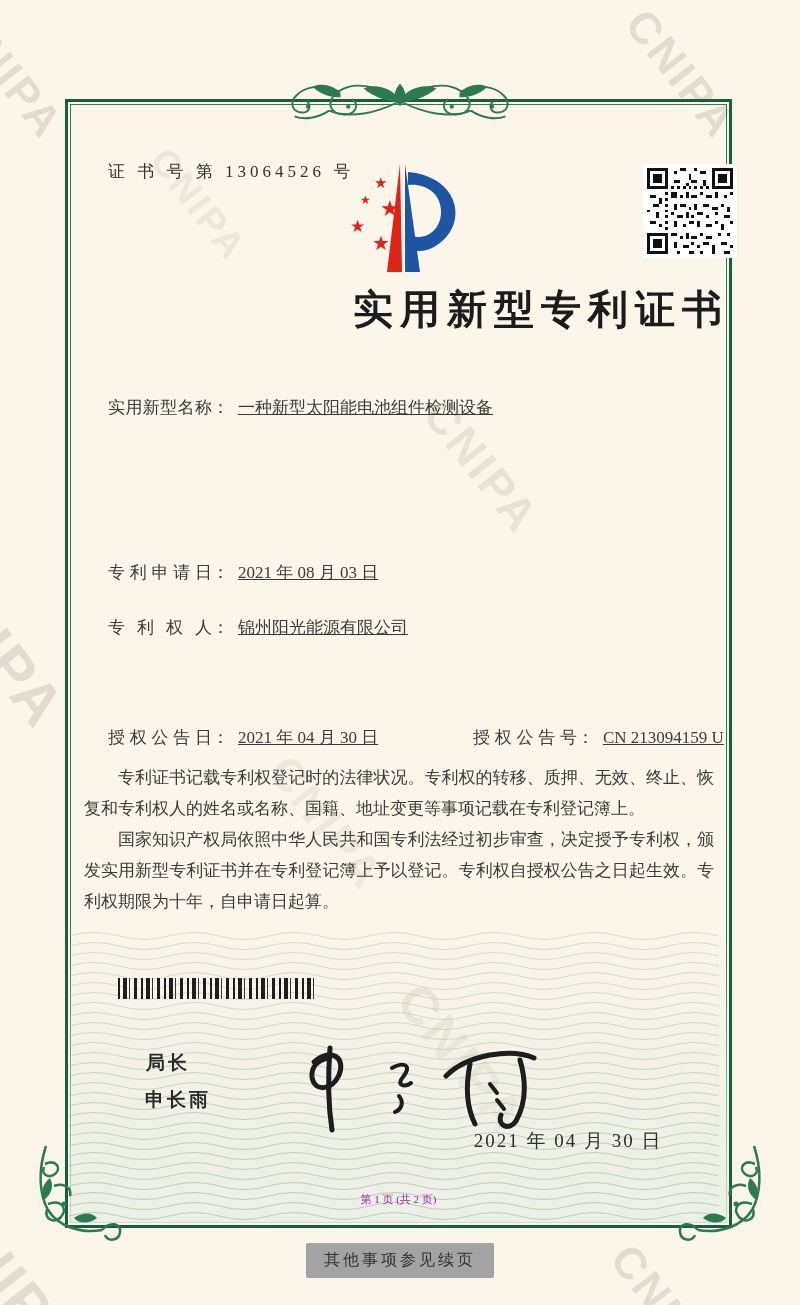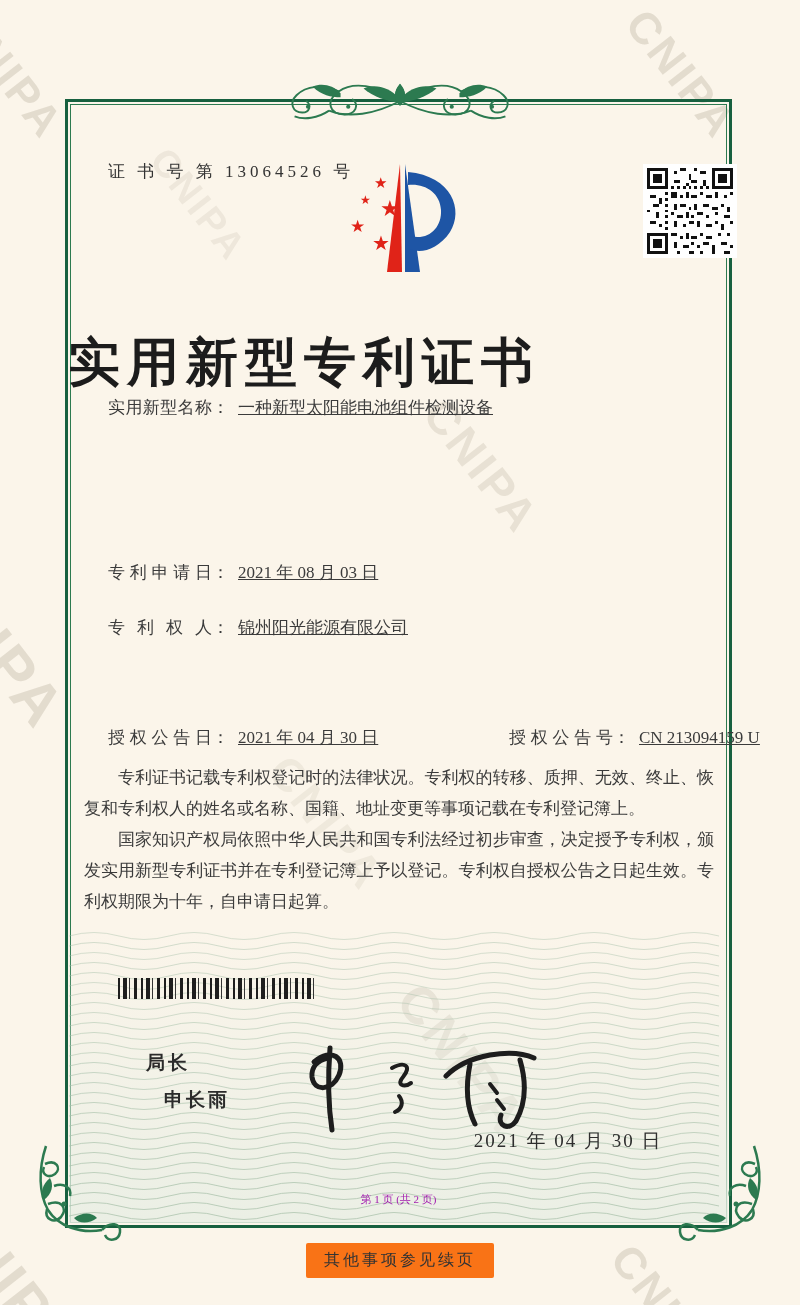--- a/index.html
+++ b/index.html
@@ -21,55 +21,54 @@
   }
   .frame-inner{
     position:absolute; left:2px; top:2px; right:2px; bottom:2px;
     border:1px solid #2c7a50; pointer-events:none;
   }
   .certno{ position:absolute; left:40px; top:58px; font-size:17px; letter-spacing:4px; color:#333;font-family:Liberation Serif, serif;}
   .emblem{ position:absolute; left:268px; top:50px; width:136px; height:132px;}
   .qr{ position:absolute; left:575px; top:62px; width:86px; height:86px; background:#fff; padding:4px;}
   .title{
     position:absolute; left:0; top:180px; width:100%;
-    text-align:left; font-size:52px; font-weight:bold; color:#1c1c1c;
+    text-align:right; font-size:40px; font-weight:bold; color:#1c1c1c;
     letter-spacing:7px;
-    margin-top:46px;
   }
   .frow{ position:absolute; left:40px; font-size:17px; white-space:nowrap; color:#3b3b3b;}
   .flabel{ display:inline-block; width:104px; text-align:justify; text-align-last:justify; vertical-align:top;}
   .fval{ margin-left:9px;text-decoration:underline;}
-  .grant2{ position:absolute; left:365px; top:0;margin-left:36px;}
+  .grant2{ position:absolute; left:365px; top:0;}
   .paras{
     position:absolute; left:16px; top:660px; width:630px;
     font-size:17px; line-height:31px; text-align:justify; color:#3b3b3b;
   }
   .paras p{ margin:0; text-indent:2em;}
   .waveband{ position:absolute; left:1px; top:829px; width:659px; height:292px;
     background:linear-gradient(rgba(238,242,232,0), rgba(232,238,228,0.85)); overflow:hidden;}
   .barcode{
     position:absolute; left:50px; top:876px; width:199px; height:21px;
     background:repeating-linear-gradient(90deg,
       #1e1e1e 0 2px, transparent 2px 5px,
       #1e1e1e 5px 9px, transparent 9px 11px,
       #353535 11px 12px, transparent 12px 16px,
       #1e1e1e 16px 19px, transparent 19px 23px);
   }
   .sig-title{ position:absolute; left:51px; top:948px; font-size:19px; font-weight:bold;
     font-family:"Liberation Sans","DejaVu Sans",sans-serif; color:#2b2b2b; letter-spacing:3px;margin-left:27px;}
-  .sig-name{ position:absolute; left:64px; top:985px; font-size:19px; font-weight:bold;
+  .sig-name{ position:absolute; left:45px; top:985px; font-size:19px; font-weight:bold;
     font-family:"Liberation Sans","DejaVu Sans",sans-serif; color:#2b2b2b; letter-spacing:3px;padding-left:32px;}
   .sig-script{ position:absolute; left:200px; top:932px; width:310px; height:100px;}
   .issue-date{ position:absolute; left:340px; top:1026px; width:320px; text-align:center;
     font-size:19px; color:#2e2e2e; letter-spacing:2px;}
   .page-note{ position:absolute; left:0; top:1090px; width:100%; text-align:center;
     font-size:11px; color:#a21caf;}
   .footer-note{
     position:absolute; left:50%; top:1243px; transform:translateX(-50%);
-    background:#f97316; padding:7px 18px; font-size:16px; letter-spacing:3px;
+    background:#a3a3a3; padding:7px 18px; font-size:16px; letter-spacing:3px;
     color:#333; z-index:3; border-radius:2px;
   }
   .orn-top{ position:absolute; left:285px; top:69px; width:230px; height:64px; z-index:3;}
   .orn-bl{ position:absolute; left:34px; top:1142px; width:92px; height:112px; z-index:3;}
   .orn-br{ position:absolute; left:674px; top:1142px; width:92px; height:112px; z-index:3; transform:scale(-1,1);}
 </style>
 </head>
 <body>
 
 <div class="page">

